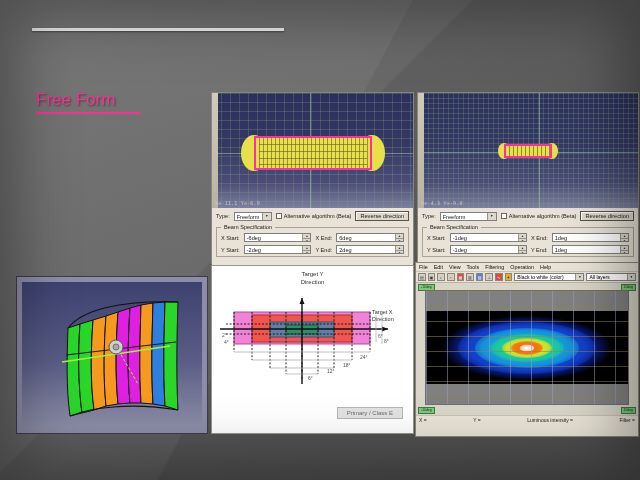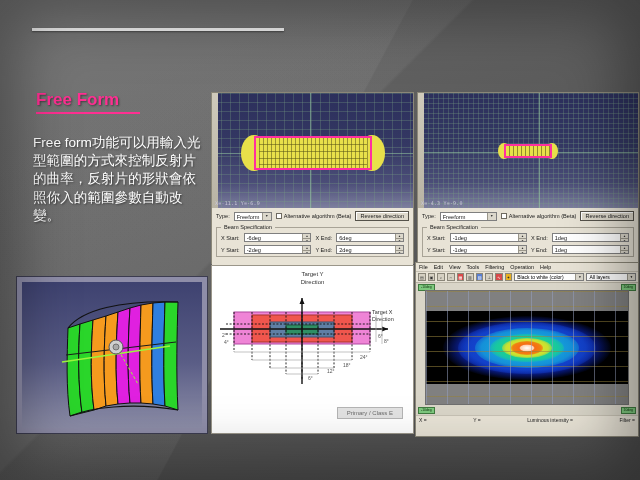--- a/index.html
+++ b/index.html
@@ -30,21 +30,21 @@
   #title-block{ position:absolute; left:32px; top:24px; width:330px; }
   #page-title{
     font-size:31px; font-weight:bold; color:#ffffff; letter-spacing:-0.3px;
     text-shadow:1px 1px 2px rgba(0,0,0,.55);
     line-height:1.05; white-space:nowrap;
   }
   #title-rule{ margin-top:4px; height:3px; background:#f2f2f2; width:252px; box-shadow:0 1px 2px rgba(0,0,0,.4); }
   
   #subtitle{
     position:absolute; left:36px; top:90px; width:170px;
-    color:#ff2f92; font-size:17px; font-weight:bold;
+    color:#ff2f92; font-size:17px; font-weight:normal;
     text-shadow:1px 1px 2px rgba(0,0,0,.45);
   }
   #subtitle-rule{ position:absolute; left:36px; top:112px; width:104px; height:1.5px; background:#ff2f92; }
   
   #body-text{
     position:absolute; left:33px; top:134px; width:176px;
     color:#ffffff; font-size:13.6px; line-height:1.34;
     text-shadow:1px 1px 2px rgba(0,0,0,.5);
   }
   
@@ -212,21 +212,20 @@
 <body>
 
 <div id="slide">
 
   <div id="title-block">
     <div id="title-rule"></div>
   </div>
 
   <div id="subtitle">Free Form</div>
   <div id="subtitle-rule"></div>
-  <div id="body-text">Free form功能可以用輸入光型範圍的方式來控制反射片的曲率，反射片的形狀會依照你入的範圍參數自動改變。</div>
 
   <div class="panel" id="panel-reflector-wide">
     <div class="viewport">
       <div class="grid-fine"></div>
       <div class="axis-v" style="left:49%"></div>
       <div class="axis-h" style="top:52%"></div>
       <div class="ruler-left"></div>
       <div class="reflector-wide">
         <div class="cap l"></div>
         <div class="cap r"></div>

